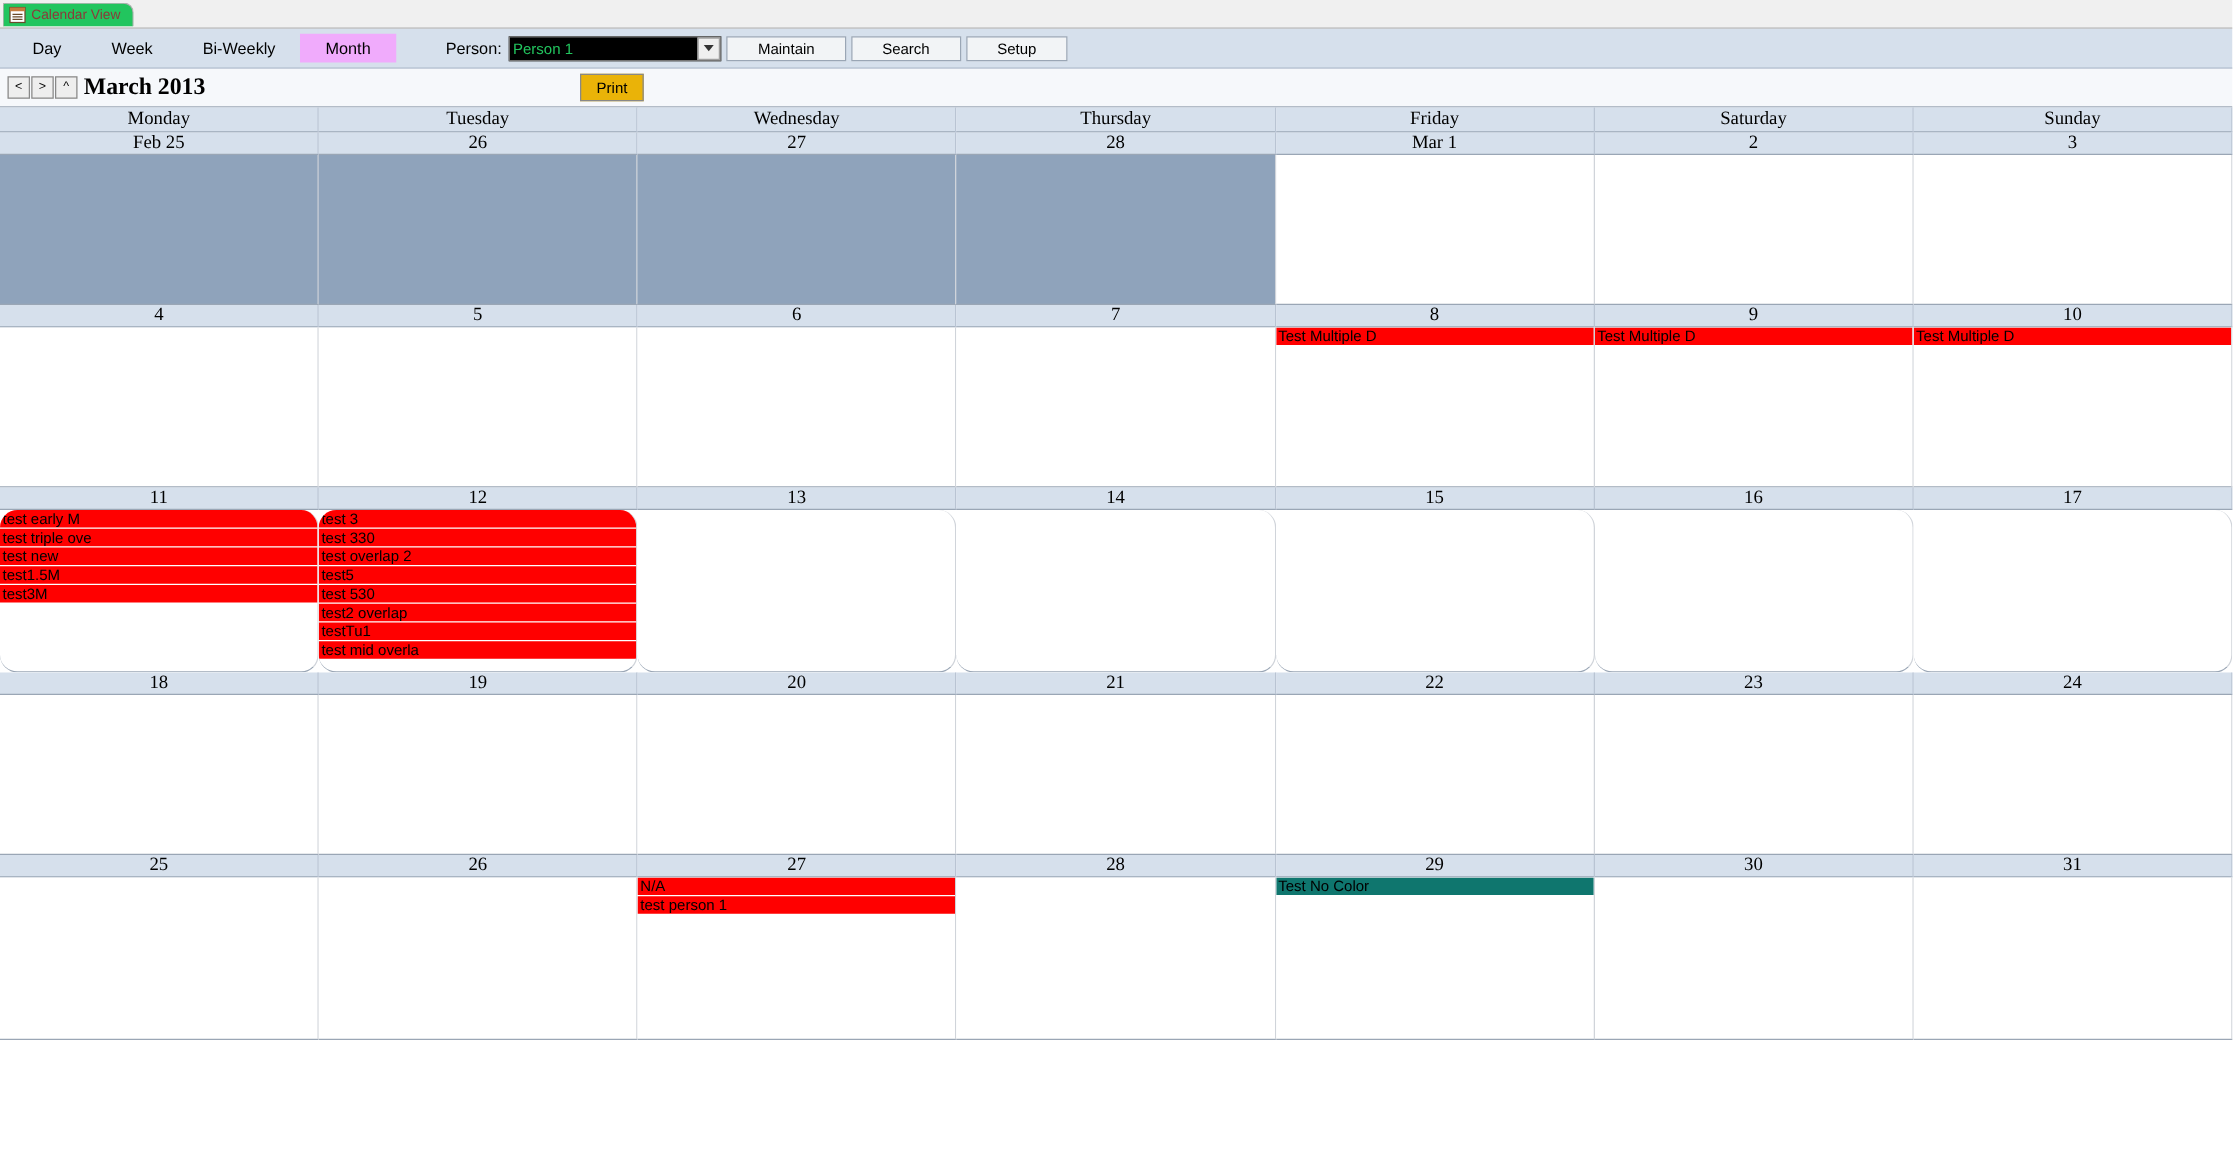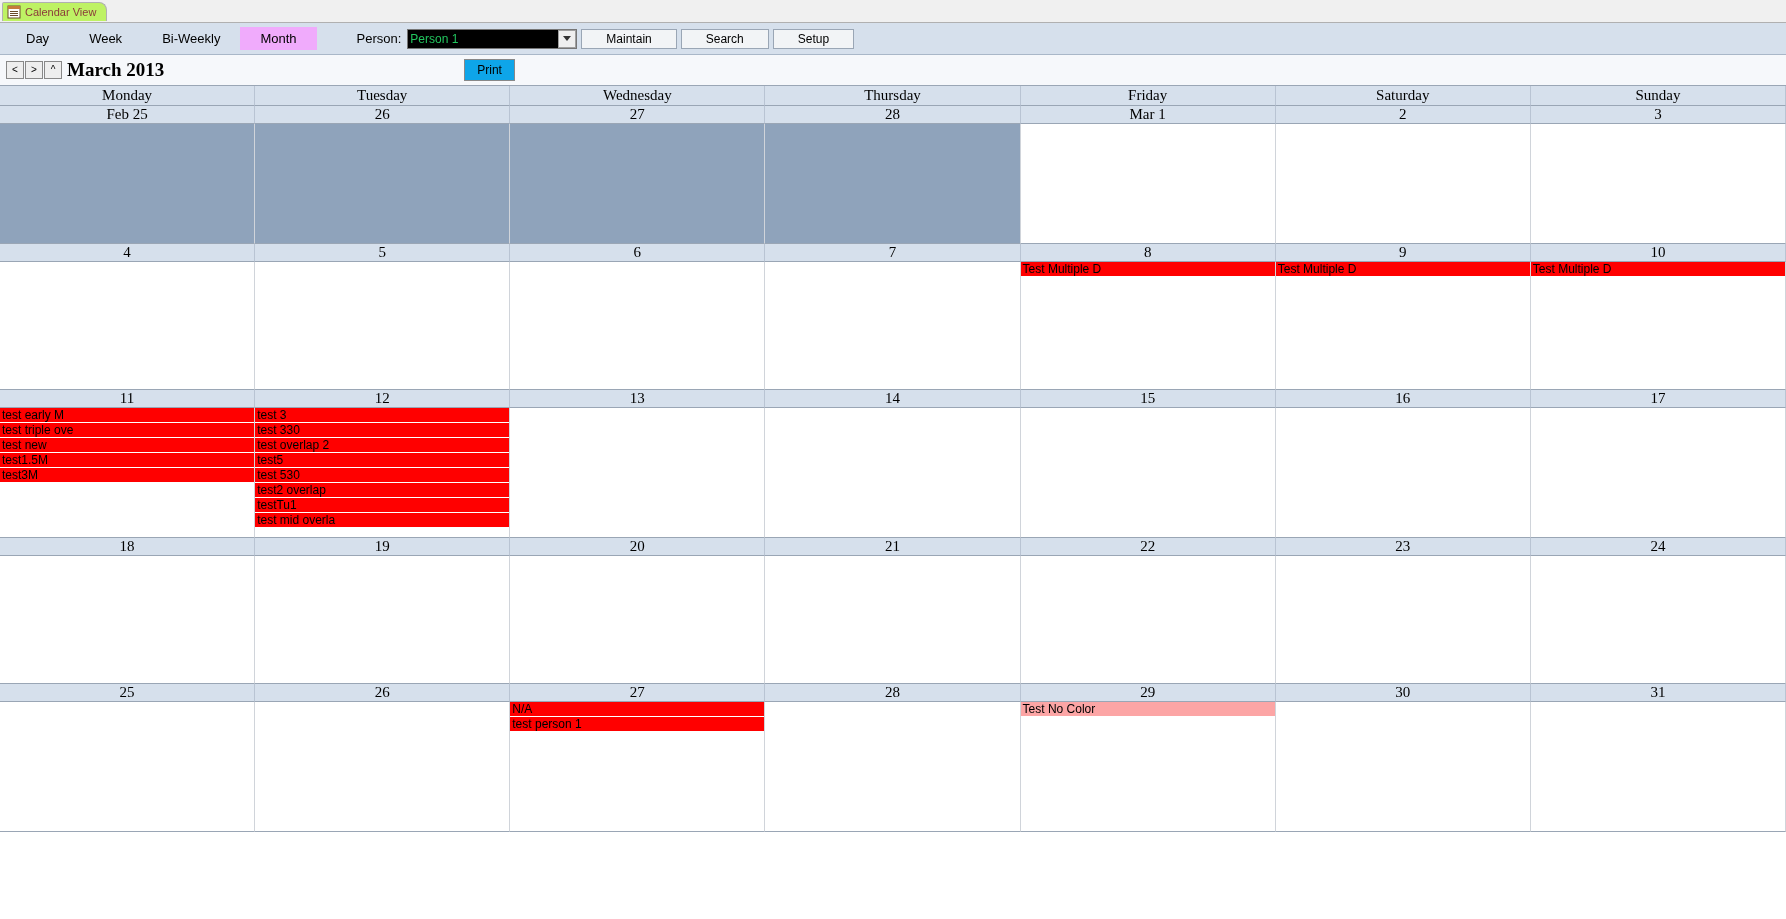--- a/index.html
+++ b/index.html
@@ -1,53 +1,53 @@
 <!DOCTYPE html>
 <html><head>
 <meta charset="utf-8">
 <style>
   * { box-sizing: border-box; margin: 0; padding: 0; }
   body { font-family: "Segoe UI", Tahoma, Arial, sans-serif; font-size: 12px; background: #fff; color: #000; }
   
   .tab-strip { background: #f0f0f0; padding: 2px 2px 0 2px; border-bottom: 1px solid #b0b0b0; }
-  .tab { display: inline-flex; align-items: center; background: #bef264; border: 1px solid #b0b0b0; border-bottom: none; border-top-left-radius: 2px; border-top-right-radius: 8px; padding: 2px 10px 2px 4px; font-size: 11px; color: #8b3a3a; }
+  .tab { display: inline-flex; align-items: center; background: #22c55e; border: 1px solid #b0b0b0; border-bottom: none; border-top-left-radius: 2px; border-top-right-radius: 8px; padding: 2px 10px 2px 4px; font-size: 11px; color: #8b3a3a; }
   .tab-icon { width: 14px; height: 14px; margin-right: 4px; display: inline-block; }
   .tab-icon svg { width: 14px; height: 14px; }
   
   .toolbar { background: #d6e0ec; border-bottom: 1px solid #a9b7c8; padding: 4px 6px; display: flex; align-items: center; gap: 0; }
   .view-btn { background: transparent; border: none; padding: 4px 20px; font-size: 13px; cursor: pointer; font-family: inherit; }
   .view-btn.active { background: #f0abfc; }
   .person-label { margin-left: 40px; margin-right: 6px; font-size: 13px; }
   .person-select-wrap { position: relative; display: inline-block; }
   .person-select { width: 170px; height: 20px; font-size: 12px; padding: 1px 18px 1px 2px; border: 1px solid #767676; background:#000; color:#22c55e; font-family: inherit; }
   .dd-caret { position:absolute; right:1px; top:1px; width:18px; height:18px; background:#efefef; border:1px solid #a0a0a0; display:flex; align-items:center; justify-content:center; pointer-events:none; }
   .dd-caret::after { content:""; border-left:4px solid transparent; border-right:4px solid transparent; border-top:5px solid #333; }
   .tool-btn { background: #f2f4f6; border: 1px solid #9aa6b5; padding: 2px 24px; font-size: 12px; margin-left: 4px; cursor: pointer; font-family: inherit; }
   
   .subbar { background: #f6f8fb; padding: 4px 6px; display: flex; align-items: center; }
   .navbtn { width: 18px; height: 18px; background: #eee; border: 1px solid #888; font-size: 10px; line-height: 14px; text-align: center; cursor: pointer; margin-right: 1px; font-family: inherit; padding:0; }
   .month-label { font-family: Georgia, "Times New Roman", serif; font-weight: bold; font-size: 19px; margin-left: 4px; }
-  .print-btn { background: #0ea5e9; border: 1px solid #888; padding: 3px 12px; font-size: 12px; margin-left: 300px; cursor: pointer; font-family: inherit; }
+  .print-btn { background: #eab308; border: 1px solid #888; padding: 3px 12px; font-size: 12px; margin-left: 300px; cursor: pointer; font-family: inherit; }
   
   .cal-wrap { border-top: 1px solid #9aa6b5; }
   .dow-row, .date-row { display: grid; grid-template-columns: repeat(7, 1fr); }
   .dow-cell { background: #d6e0ec; border-right: 1px solid #b9c4d3; border-bottom: 1px solid #9aa6b5; text-align:center; font-family: Georgia, "Times New Roman", serif; font-size: 15px; padding: 1px 0; }
   .date-cell { background: #d6e0ec; border-right: 1px solid #b9c4d3; border-bottom: 1px solid #9aa6b5; text-align:center; font-family: Georgia, "Times New Roman", serif; font-size: 15px; padding: 0; }
   
   .week-body { display: grid; grid-template-columns: repeat(7, 1fr); }
   .day-body { border-right: 1px solid #d0d4da; border-bottom: 1px solid #9aa6b5; min-height: 120px; background:#fff; overflow:hidden; }
   .day-body.past { background: #8fa3bb; }
   .day-body.week0 { min-height: 120px; }
   .day-body.week1 { min-height: 128px; }
-  .day-body.week2 { min-height: 130px; }
+  .day-body.week2 { min-height: 130px; border-radius: 14px; }
   .day-body.week3 { min-height: 128px; }
   .day-body.week4 { min-height: 130px; }
   
   .event { background: #ff0000; color:#000; font-size: 12px; padding: 0 2px; margin-bottom: 1px; white-space: nowrap; overflow: hidden; text-overflow: clip; line-height: 14px; }
-  .event.gray { background: #fca5a5; }
+  .event.gray { background: #0f766e; }
 </style>
 </head>
 <body>
 
 <div class="tab-strip">
   <div class="tab">
     <span class="tab-icon">
       <svg viewBox="0 0 14 14">
           <rect x="1" y="1" width="12" height="12" fill="#fff" stroke="#6a4a2a"></rect>
           <rect x="1" y="1" width="12" height="3" fill="#c57b3c"></rect>

